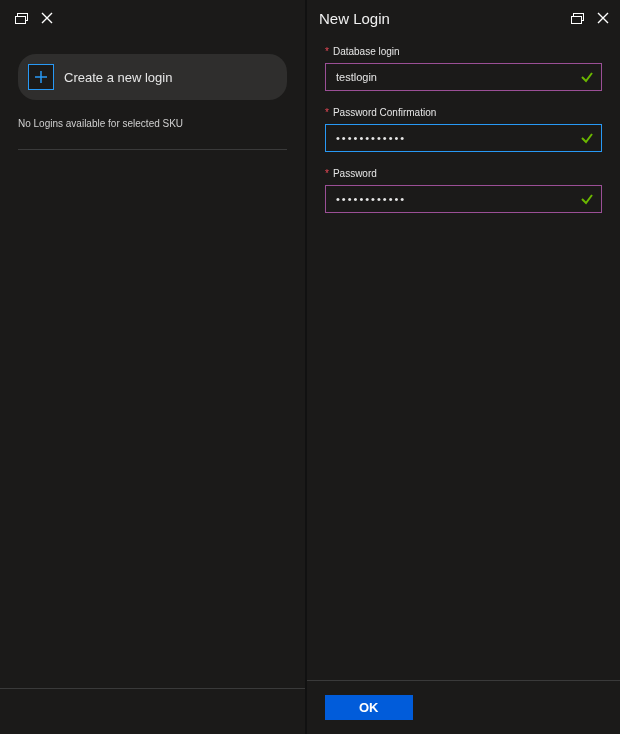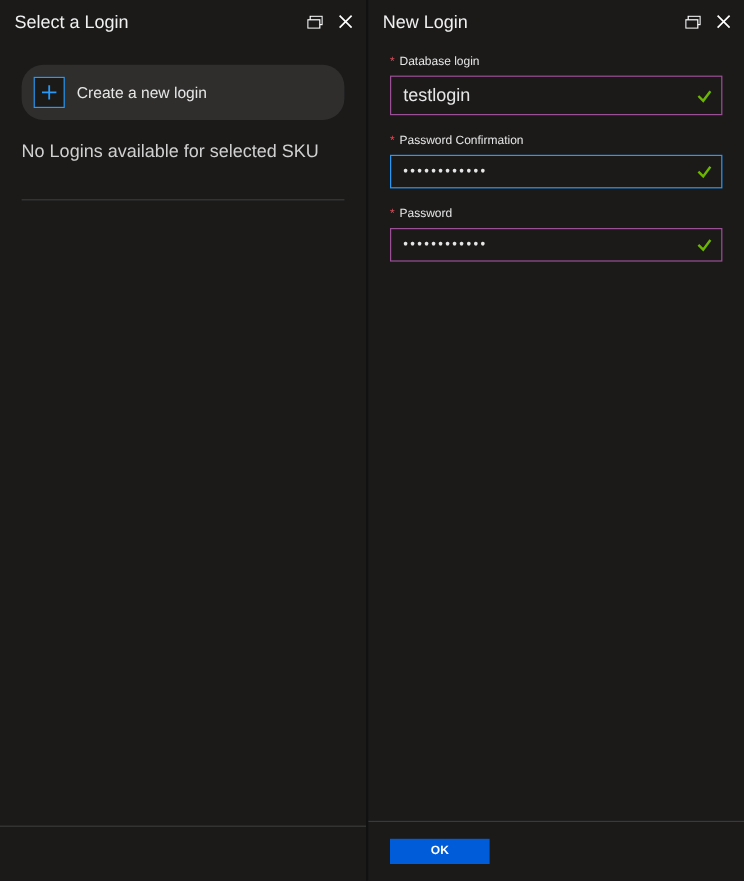--- a/index.html
+++ b/index.html
@@ -41,74 +41,73 @@
   .plus-box {
     width: 26px; height: 26px;
     border: 1px solid #2899f5;
     display: flex; align-items: center; justify-content: center;
     margin-right: 10px;
     background: #1b1a19;
   }
   .create-label { font-size: 13px; color: #e6e6e6; }
 
   .no-logins {
-    font-size: 15px; color: #d0d0d0;
-    padding: 6px 0 31px 0;
+    font-size: 10px; color: #d0d0d0;
+    padding: 6px 0 20px 0;
     border-bottom: 1px solid #3a3a3a;
   }
 
   .form-field { margin-bottom: 16px; }
   .field-label { font-size: 10px; color: #e6e6e6; margin-bottom: 6px; }
   .req { color: #e74856; margin-right: 4px; }
   .input-wrap {
     position: relative;
     border: 1px solid #9b4f96;
   }
   .input-wrap.focused { border: 1px solid #2899f5; }
   .input-wrap input {
     width: 100%;
     background: transparent;
     border: none; outline: none;
     color: #e6e6e6;
-    font-size: 15px;
+    font-size: 11px;
     padding: 7px 30px 7px 10px;
     font-family: inherit;
   }
   input[type="password"] { letter-spacing: 2px; font-size: 11px; }
   .check-icon {
     position: absolute; right: 6px; top: 50%; transform: translateY(-50%);
     width: 16px; height: 16px;
     display: flex; align-items: center; justify-content: center;
   }
 
   .footer {
     border-top: 1px solid #3a3a3a;
     padding: 14px 18px;
     display: flex;
   }
   .ok-btn {
     background: #015cda;
     color: #fff;
     border: none;
-    font-size: 10px;
+    font-size: 13px;
     padding: 5px 34px;
     cursor: pointer;
     font-family: inherit;
     font-weight: 600;
   }
   .left-footer { border-top: 1px solid #3a3a3a; height: 46px; }
 </style>
 </head>
 <body>
 
 <div class="app">
 
   <div class="panel panel-left">
     <div class="titlebar">
-      <div class="title">Select a Login</div>
       <div class="controls">
         <div class="win-btn">
           <svg width="13" height="11" viewBox="0 0 13 11">
               <rect x="2.5" y="0.5" width="10" height="7" fill="none" stroke="#fff" stroke-width="1"></rect>
               <rect x="0.5" y="3.5" width="10" height="7" fill="#1b1a19" stroke="#fff" stroke-width="1"></rect>
             </svg>
         </div>
         <div class="win-btn">
           <svg width="12" height="12" viewBox="0 0 12 12">
               <path d="M1 1 L11 11 M11 1 L1 11" stroke="#fff" stroke-width="1.4"></path>

